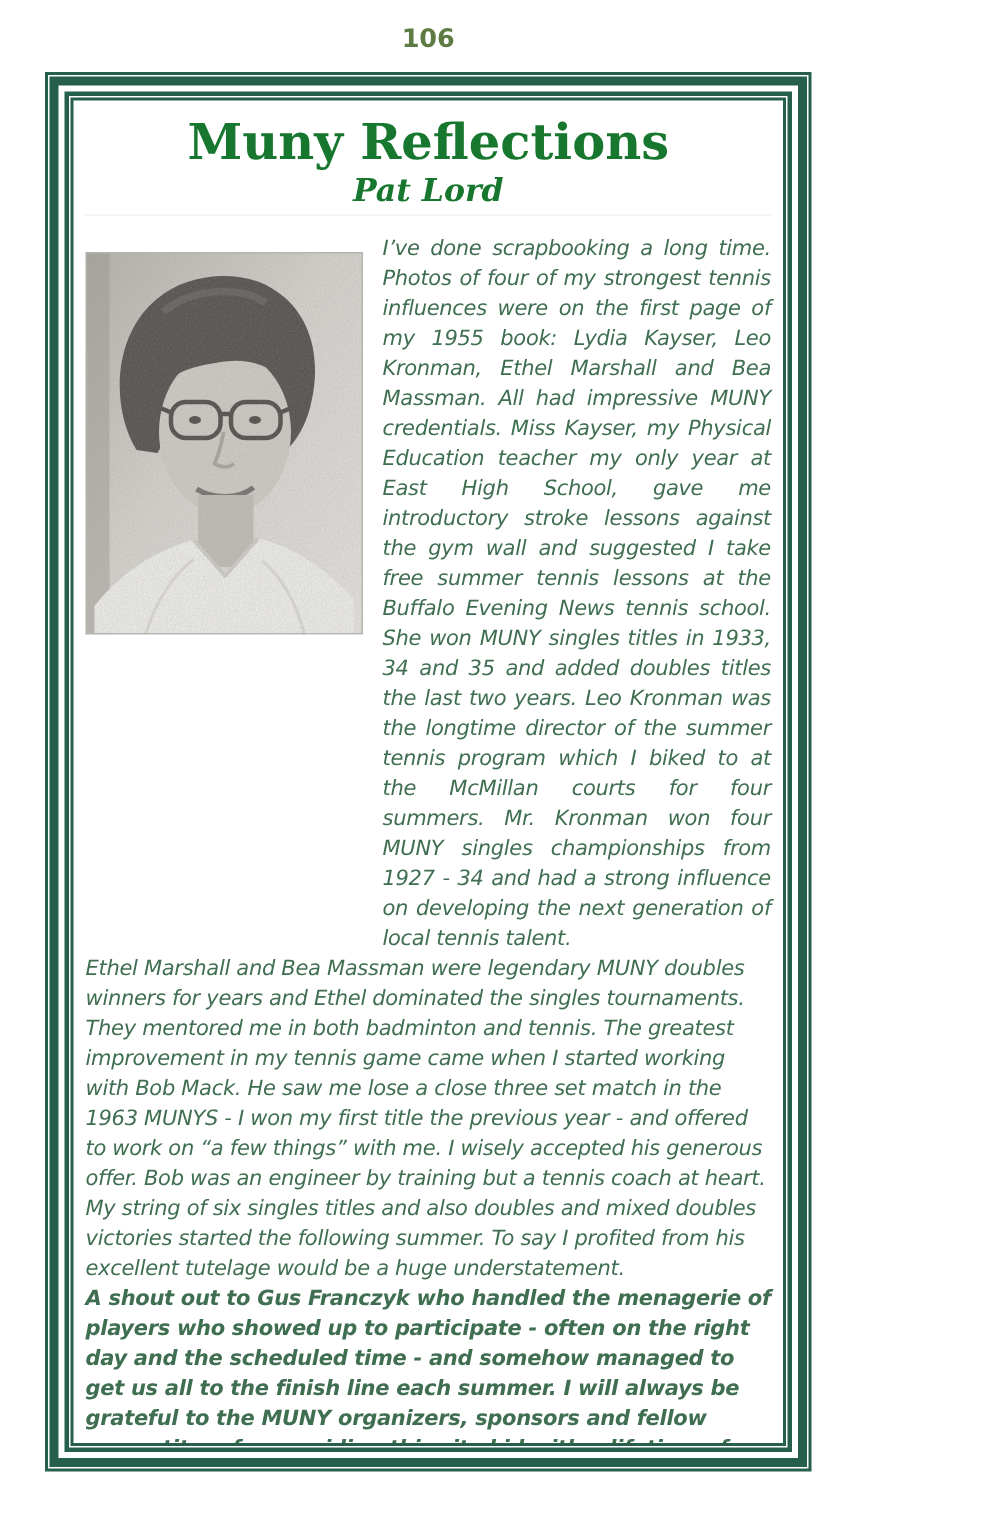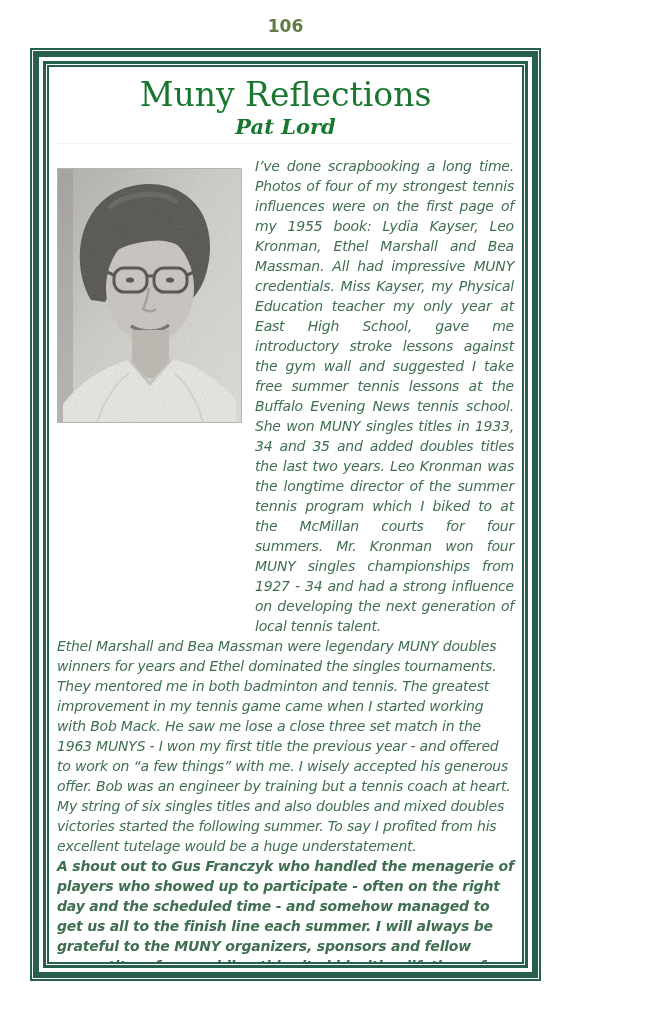--- a/index.html
+++ b/index.html
@@ -19,21 +19,21 @@
     border:2px solid #26604c;padding:1px;}
   .frame-2{height:100%;box-sizing:border-box;border:6px solid #26604c;padding:4px;}
   .frame-3{height:100%;box-sizing:border-box;border:3px solid #26604c;padding:1px;}
   .frame-4{height:100%;box-sizing:border-box;border:2px solid #26604c;}
   .content{
     height:100%;box-sizing:border-box;padding:10px 8px 6px;
     display:flex;flex-direction:column;overflow:hidden;
   }
   header{text-align:center;border-bottom:1px solid #f2f2ee;padding-bottom:4px;}
   .title{
-    margin:0;font-family:"DejaVu Serif", serif;font-weight:normal;
+    margin:0;font-family:"DejaVu Serif", serif;font-weight:bold;
     font-size:33px;line-height:1.12;color:#17772e;
   }
   .byline{
     margin:0;font-family:"DejaVu Serif", serif;font-weight:bold;font-style:italic;
     font-size:21px;line-height:1.2;color:#17772e;
   }
   .article{
     margin-top:12px;color:#3f6e51;
     font-family:"DejaVu Sans", sans-serif;font-style:italic;
     font-size:14px;line-height:20px;letter-spacing:-0.2px;

